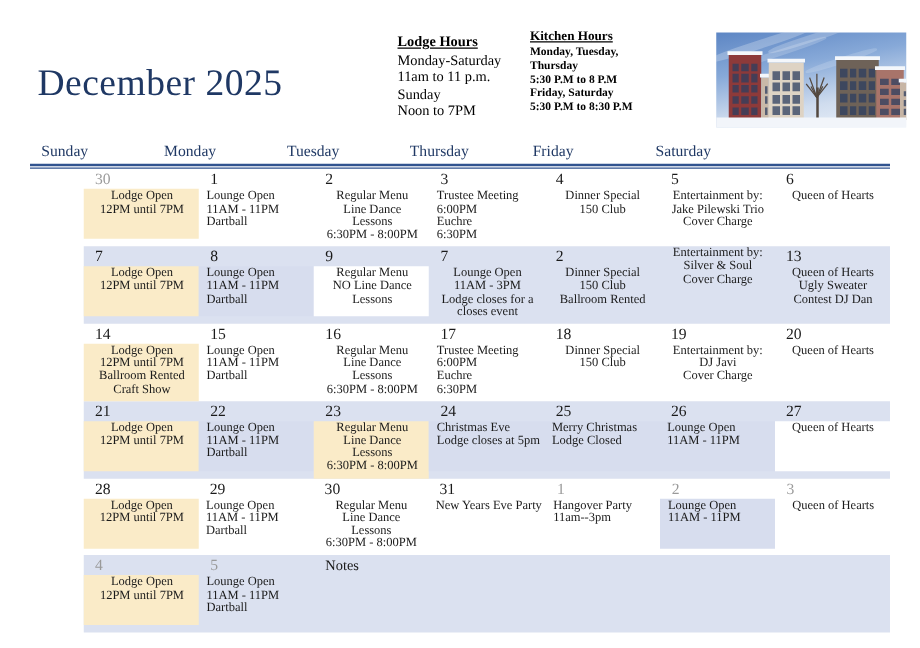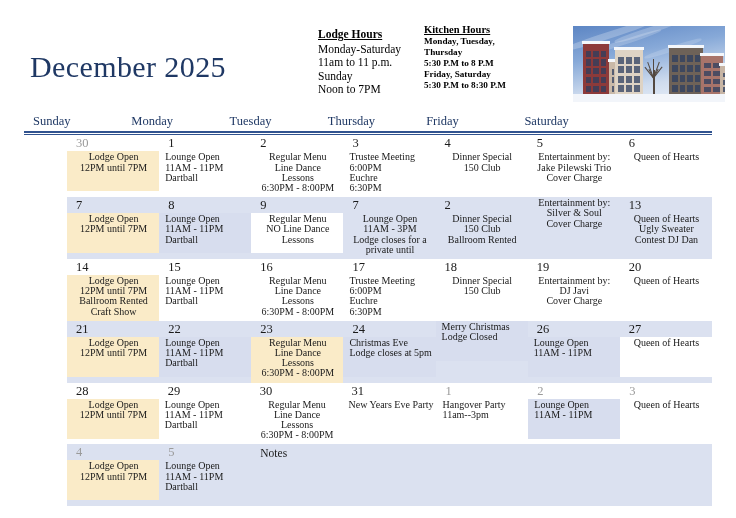--- a/index.html
+++ b/index.html
@@ -347,21 +347,21 @@
             <span class="evline">NO Line Dance</span>
             <span class="evline">Lessons</span>
           </div>
         </div>
         <div class="cell">
           <div class="daynum">7</div>
           <div class="events center">
             <span class="evline">Lounge Open</span>
             <span class="evline">11AM - 3PM</span>
             <span class="evline">Lodge closes for a</span>
-            <span class="evline">private until</span>
+            <span class="evline">closes event</span>
           </div>
         </div>
         <div class="cell">
           <div class="daynum">2</div>
           <div class="events center">
             <span class="evline">Dinner Special</span>
             <span class="evline">150 Club</span>
             <span class="evline">Ballroom Rented</span>
           </div>
         </div>
@@ -465,20 +465,21 @@
           </div>
         </div>
         <div class="cell">
           <div class="daynum">24</div>
           <div class="events blue left">
             <span class="evline">Christmas Eve</span>
             <span class="evline">Lodge closes at 5pm</span>
           </div>
         </div>
         <div class="cell">
+          <div class="daynum">25</div>
           <div class="events blue left">
             <span class="evline">Merry Christmas</span>
             <span class="evline">Lodge Closed</span>
           </div>
         </div>
         <div class="cell">
           <div class="daynum">26</div>
           <div class="events blue left">
             <span class="evline">Lounge Open</span>
             <span class="evline">11AM - 11PM</span>

